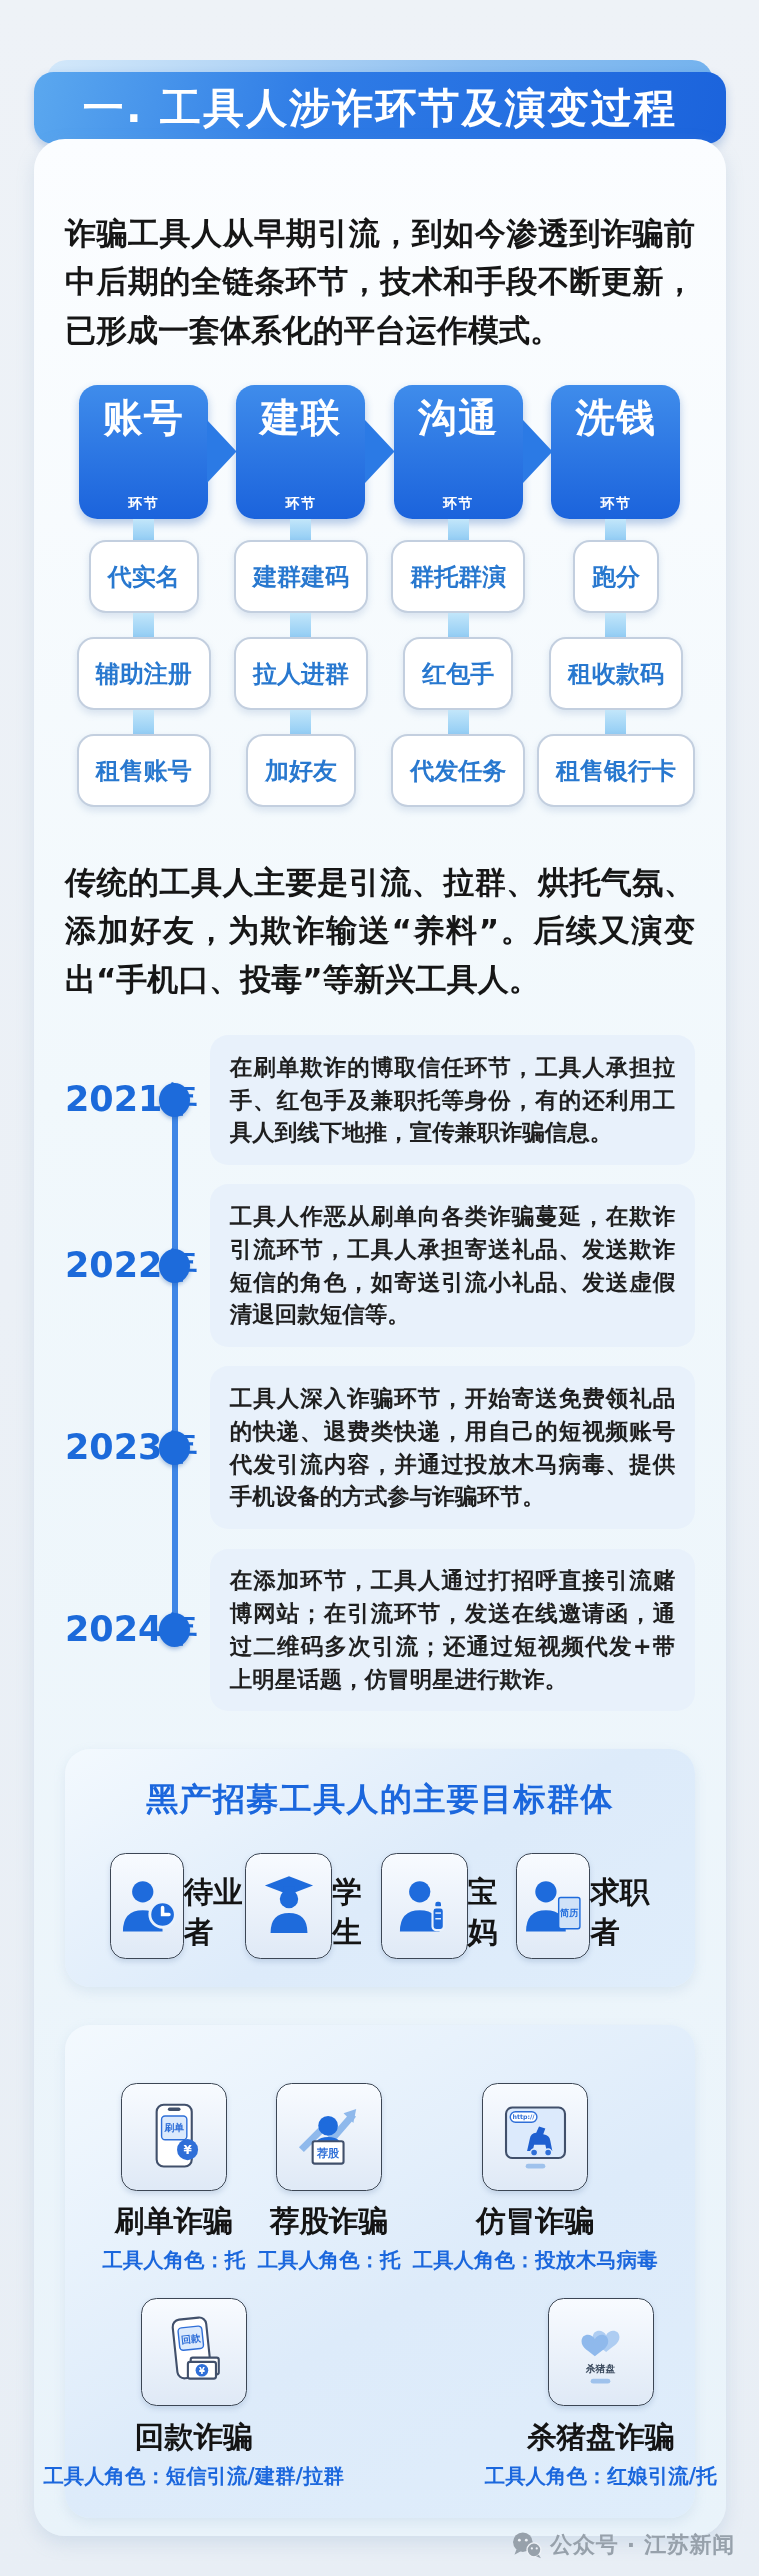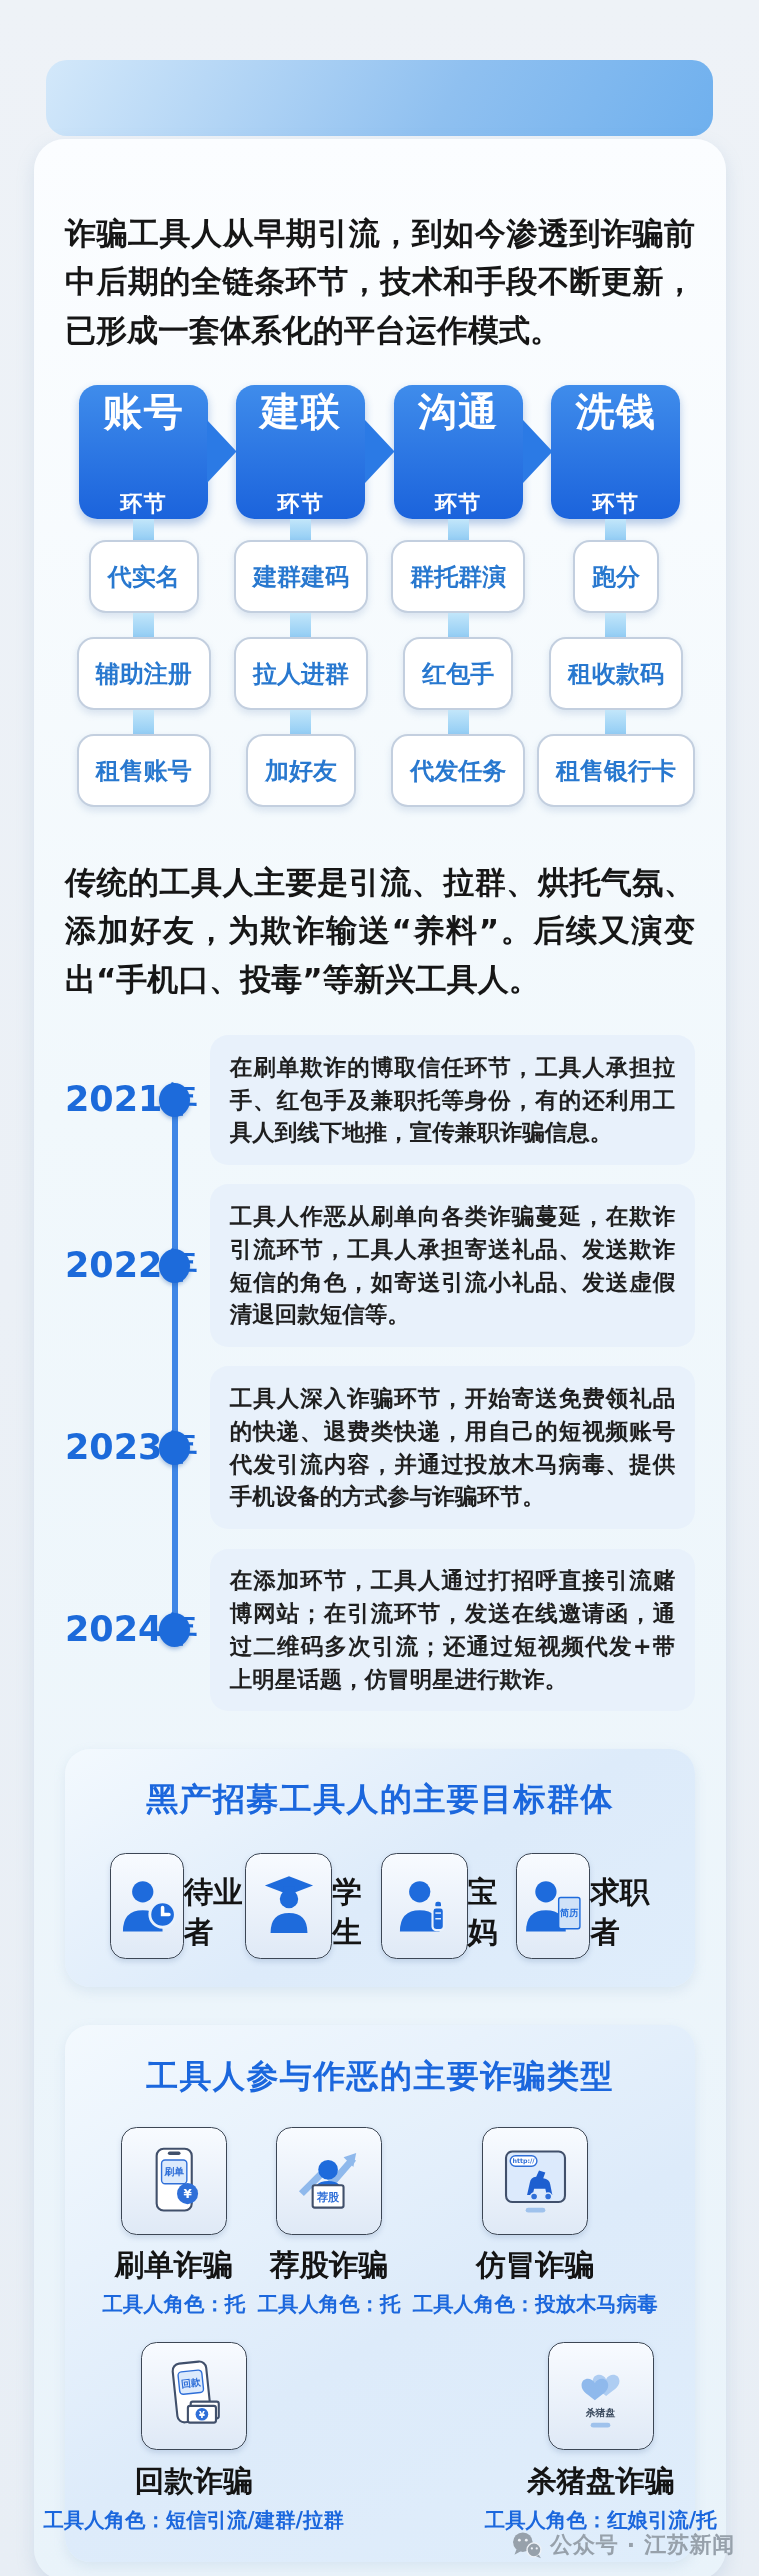--- a/index.html
+++ b/index.html
@@ -24,21 +24,21 @@
   .para.second { margin-top:51px; }
 
   
   .flow { position:relative; margin-top:31px; display:flex; justify-content:space-between; }
   .stage { width:158px; display:flex; flex-direction:column; align-items:center; }
   .stage-head { width:129px; height:134px; border-radius:18.3px;
     background:linear-gradient(180deg,#3f8ceb 0%,#1b63dc 100%);
     display:flex; flex-direction:column; align-items:center; justify-content:center;
     box-shadow:0 4.2px 8.4px rgba(30,90,180,.3);gap:48px; }
   .stage-name { color:#fff; font-size:39px; font-weight:800; letter-spacing:1.4px; }
-  .stage-suffix { color:#fff; font-size:22px; font-weight:800; margin-top:2.8px; letter-spacing:1.4px; }
+  .stage-suffix { color:#fff; font-size:14px; font-weight:800; margin-top:2.8px; letter-spacing:1.4px; }
   .stem { width:21px; background:linear-gradient(180deg,#c2e6fa,#93cdf4); }
   .stem.s1 { height:21px; } .stem.s2 { height:24px; }
   .stage-item { height:73px; border-radius:17px; background:#fff; border:2.8px solid #c3cfdf;
     display:flex; align-items:center; justify-content:center; padding:12px 17px; white-space:nowrap;
     color:#2878cf; font-size:24px; font-weight:800; box-shadow:0 3.5px 7px rgba(120,150,190,.22); }
   .flow-arrow { position:absolute; top:35px; width:29.5px; height:63px; background:#2b7ae5;
     clip-path:polygon(0 0,100% 50%,0 100%); }
   .flow-arrow.a1 { left:142px; } .flow-arrow.a2 { left:300px; } .flow-arrow.a3 { left:458px; }
 
   
@@ -77,20 +77,23 @@
   .footer-text { color:#97a1ab; font-size:22px; font-weight:700; letter-spacing:0.7px; }
 
   svg { display:block; }
 </style>
 </head>
 <body>
 
 <div class="page">
 
   <div class="banner-back"></div>
+  <div class="banner-front">
+    <h1>一. 工具人涉诈环节及演变过程</h1>
+  </div>
 
   <div class="main-card">
 
     <p class="para">诈骗工具人从早期引流，到如今渗透到诈骗前中后期的全链条环节，技术和手段不断更新，已形成一套体系化的平台运作模式。</p>
 
     <div class="flow">
       <div class="flow-arrow a1"></div>
       <div class="flow-arrow a2"></div>
       <div class="flow-arrow a3"></div>
 
@@ -223,21 +226,20 @@
               <text x="71" y="62" text-anchor="middle" font-size="13" font-weight="bold" fill="#1e6bdc">简历</text>
             </svg>
           </div>
           <div class="group-label">求职者</div>
         </div>
 
       </div>
     </div>
 
     <div class="section-card">
-      <div class="section-title">工具人参与作恶的主要诈骗类型</div>
 
       <div class="fraud-row1">
 
         <div class="fraud">
           <div class="tile">
             <svg width="73" height="76" viewBox="0 0 104 108">
               <rect x="28" y="8" width="50" height="88" rx="10" fill="#fff" stroke="#41506b" stroke-width="3"></rect>
               <rect x="44" y="12" width="18" height="5" rx="2.5" fill="#41506b"></rect>
               <rect x="35" y="24" width="36" height="34" rx="5" fill="#dceafc" stroke="#2f6fd8" stroke-width="2"></rect>
               <text x="53" y="46" text-anchor="middle" font-size="14" font-weight="bold" fill="#2f6fd8">刷单</text>

